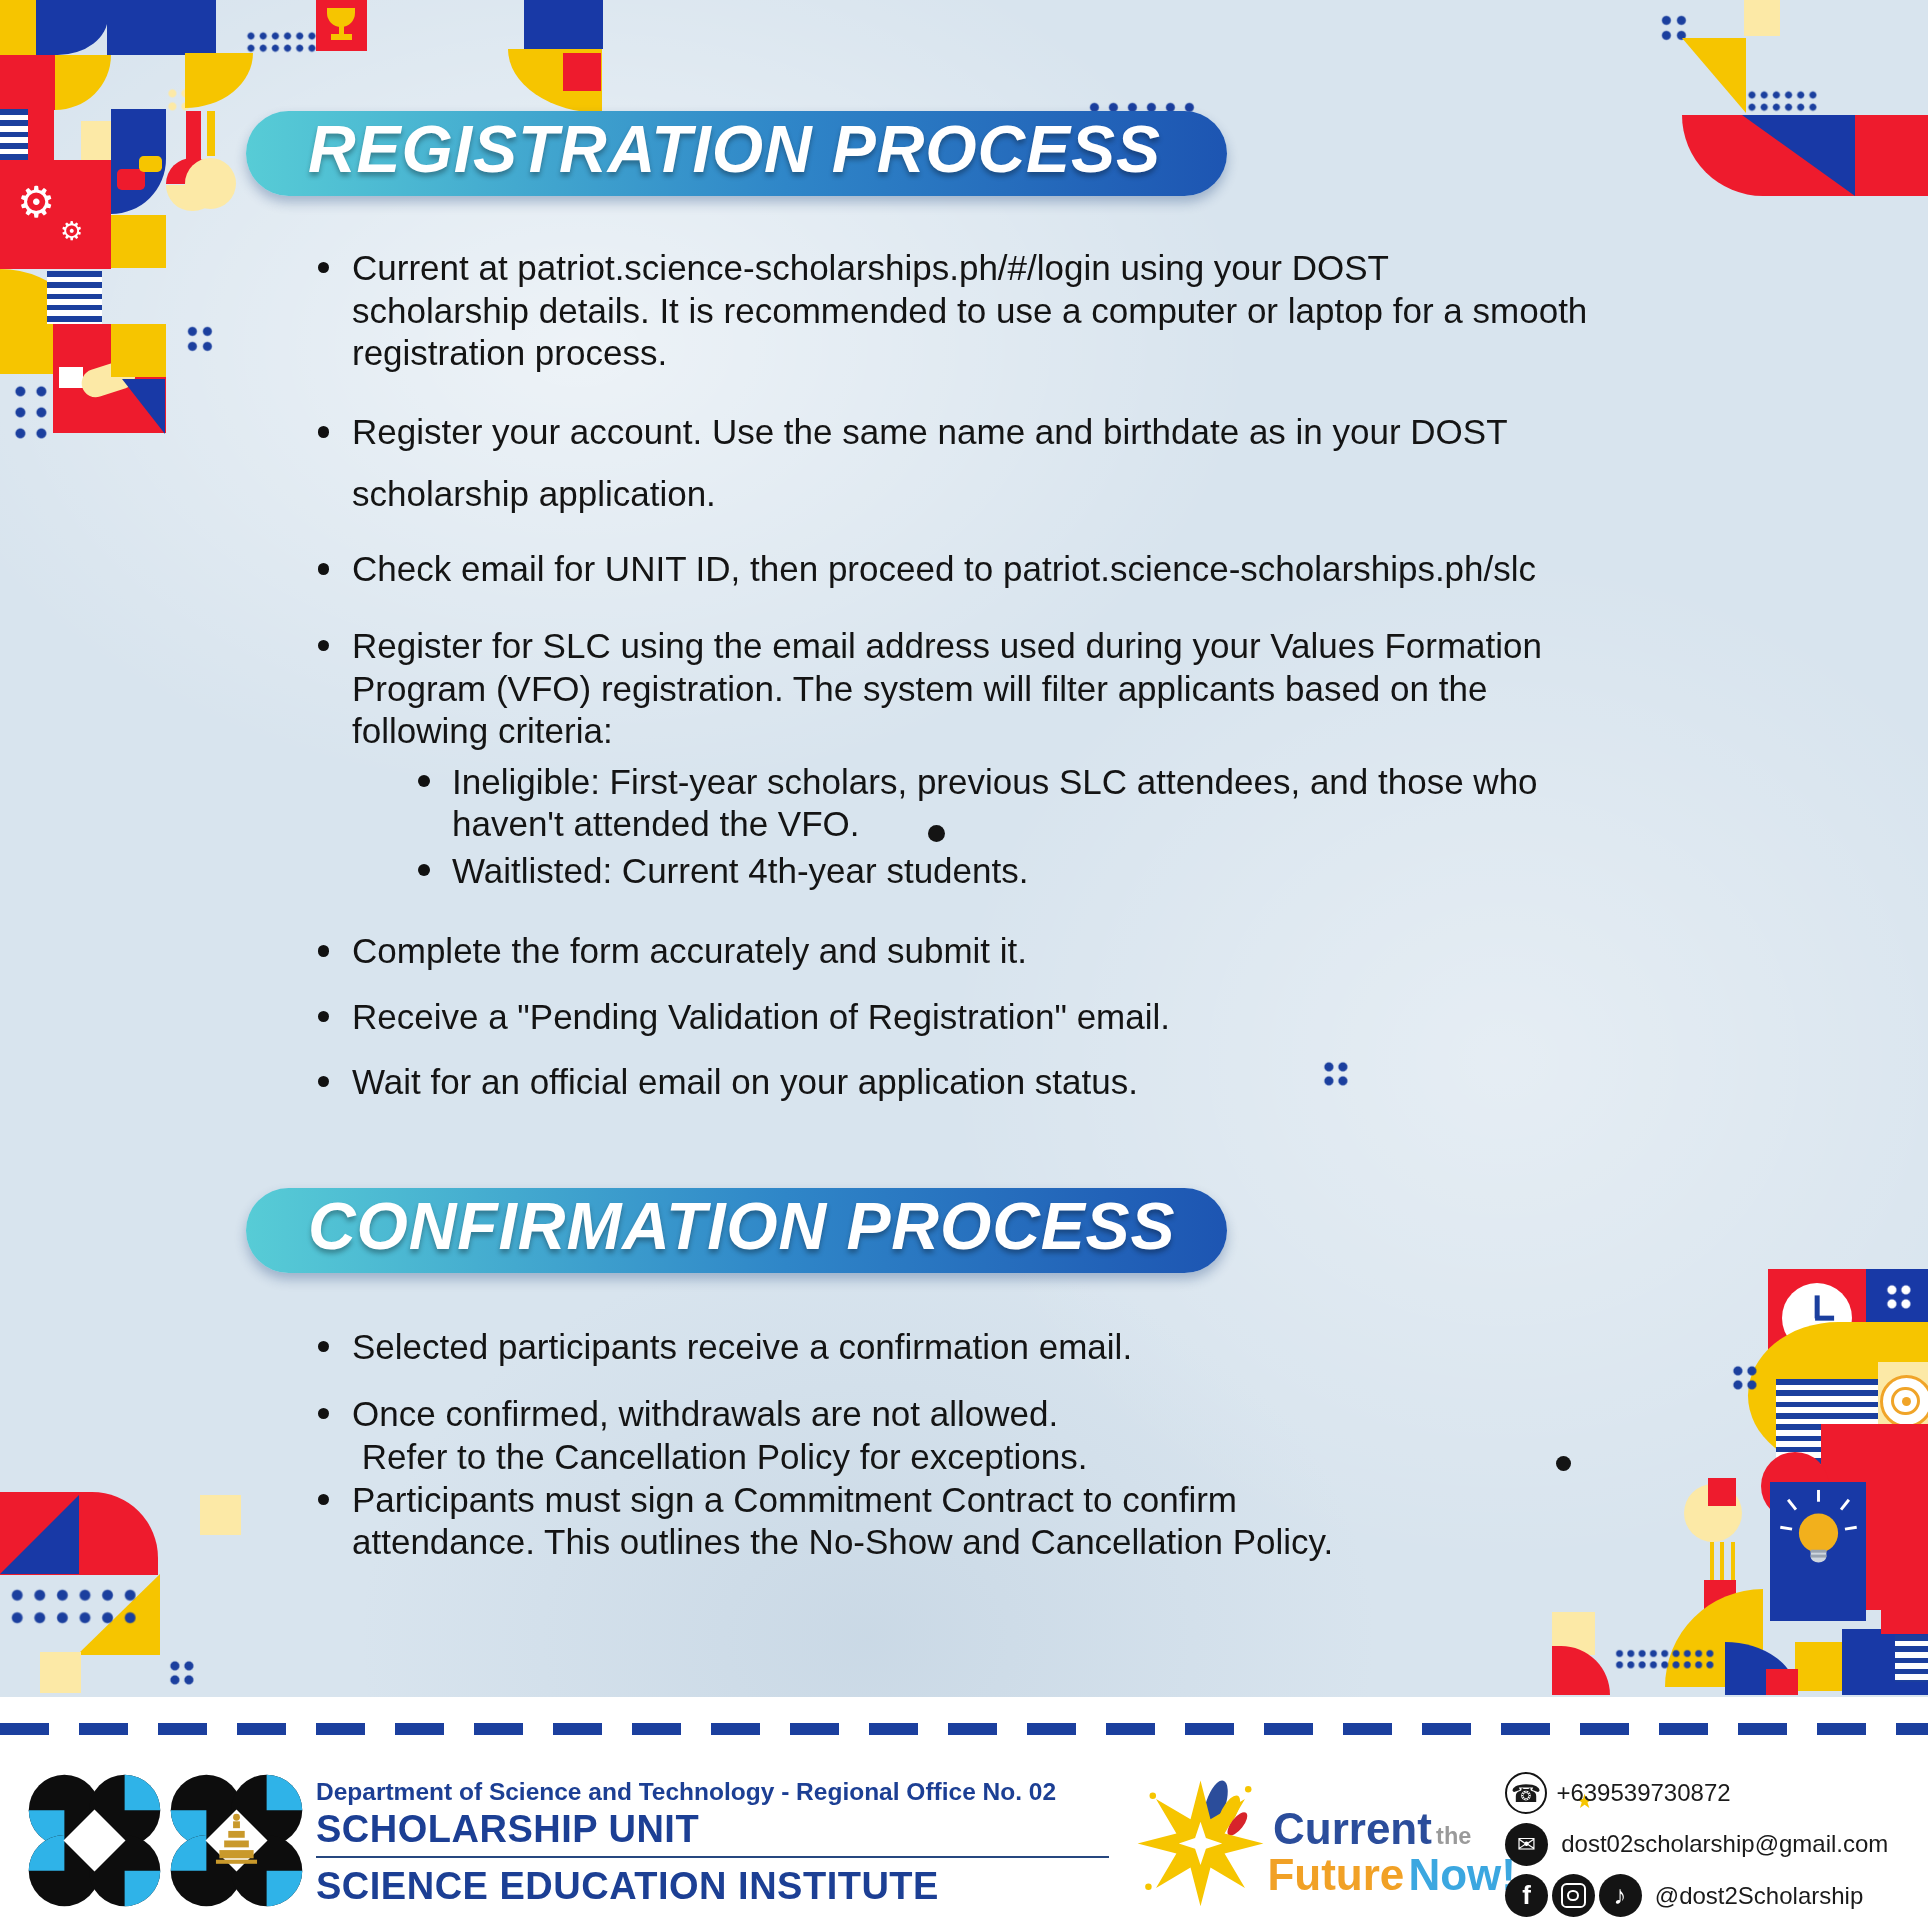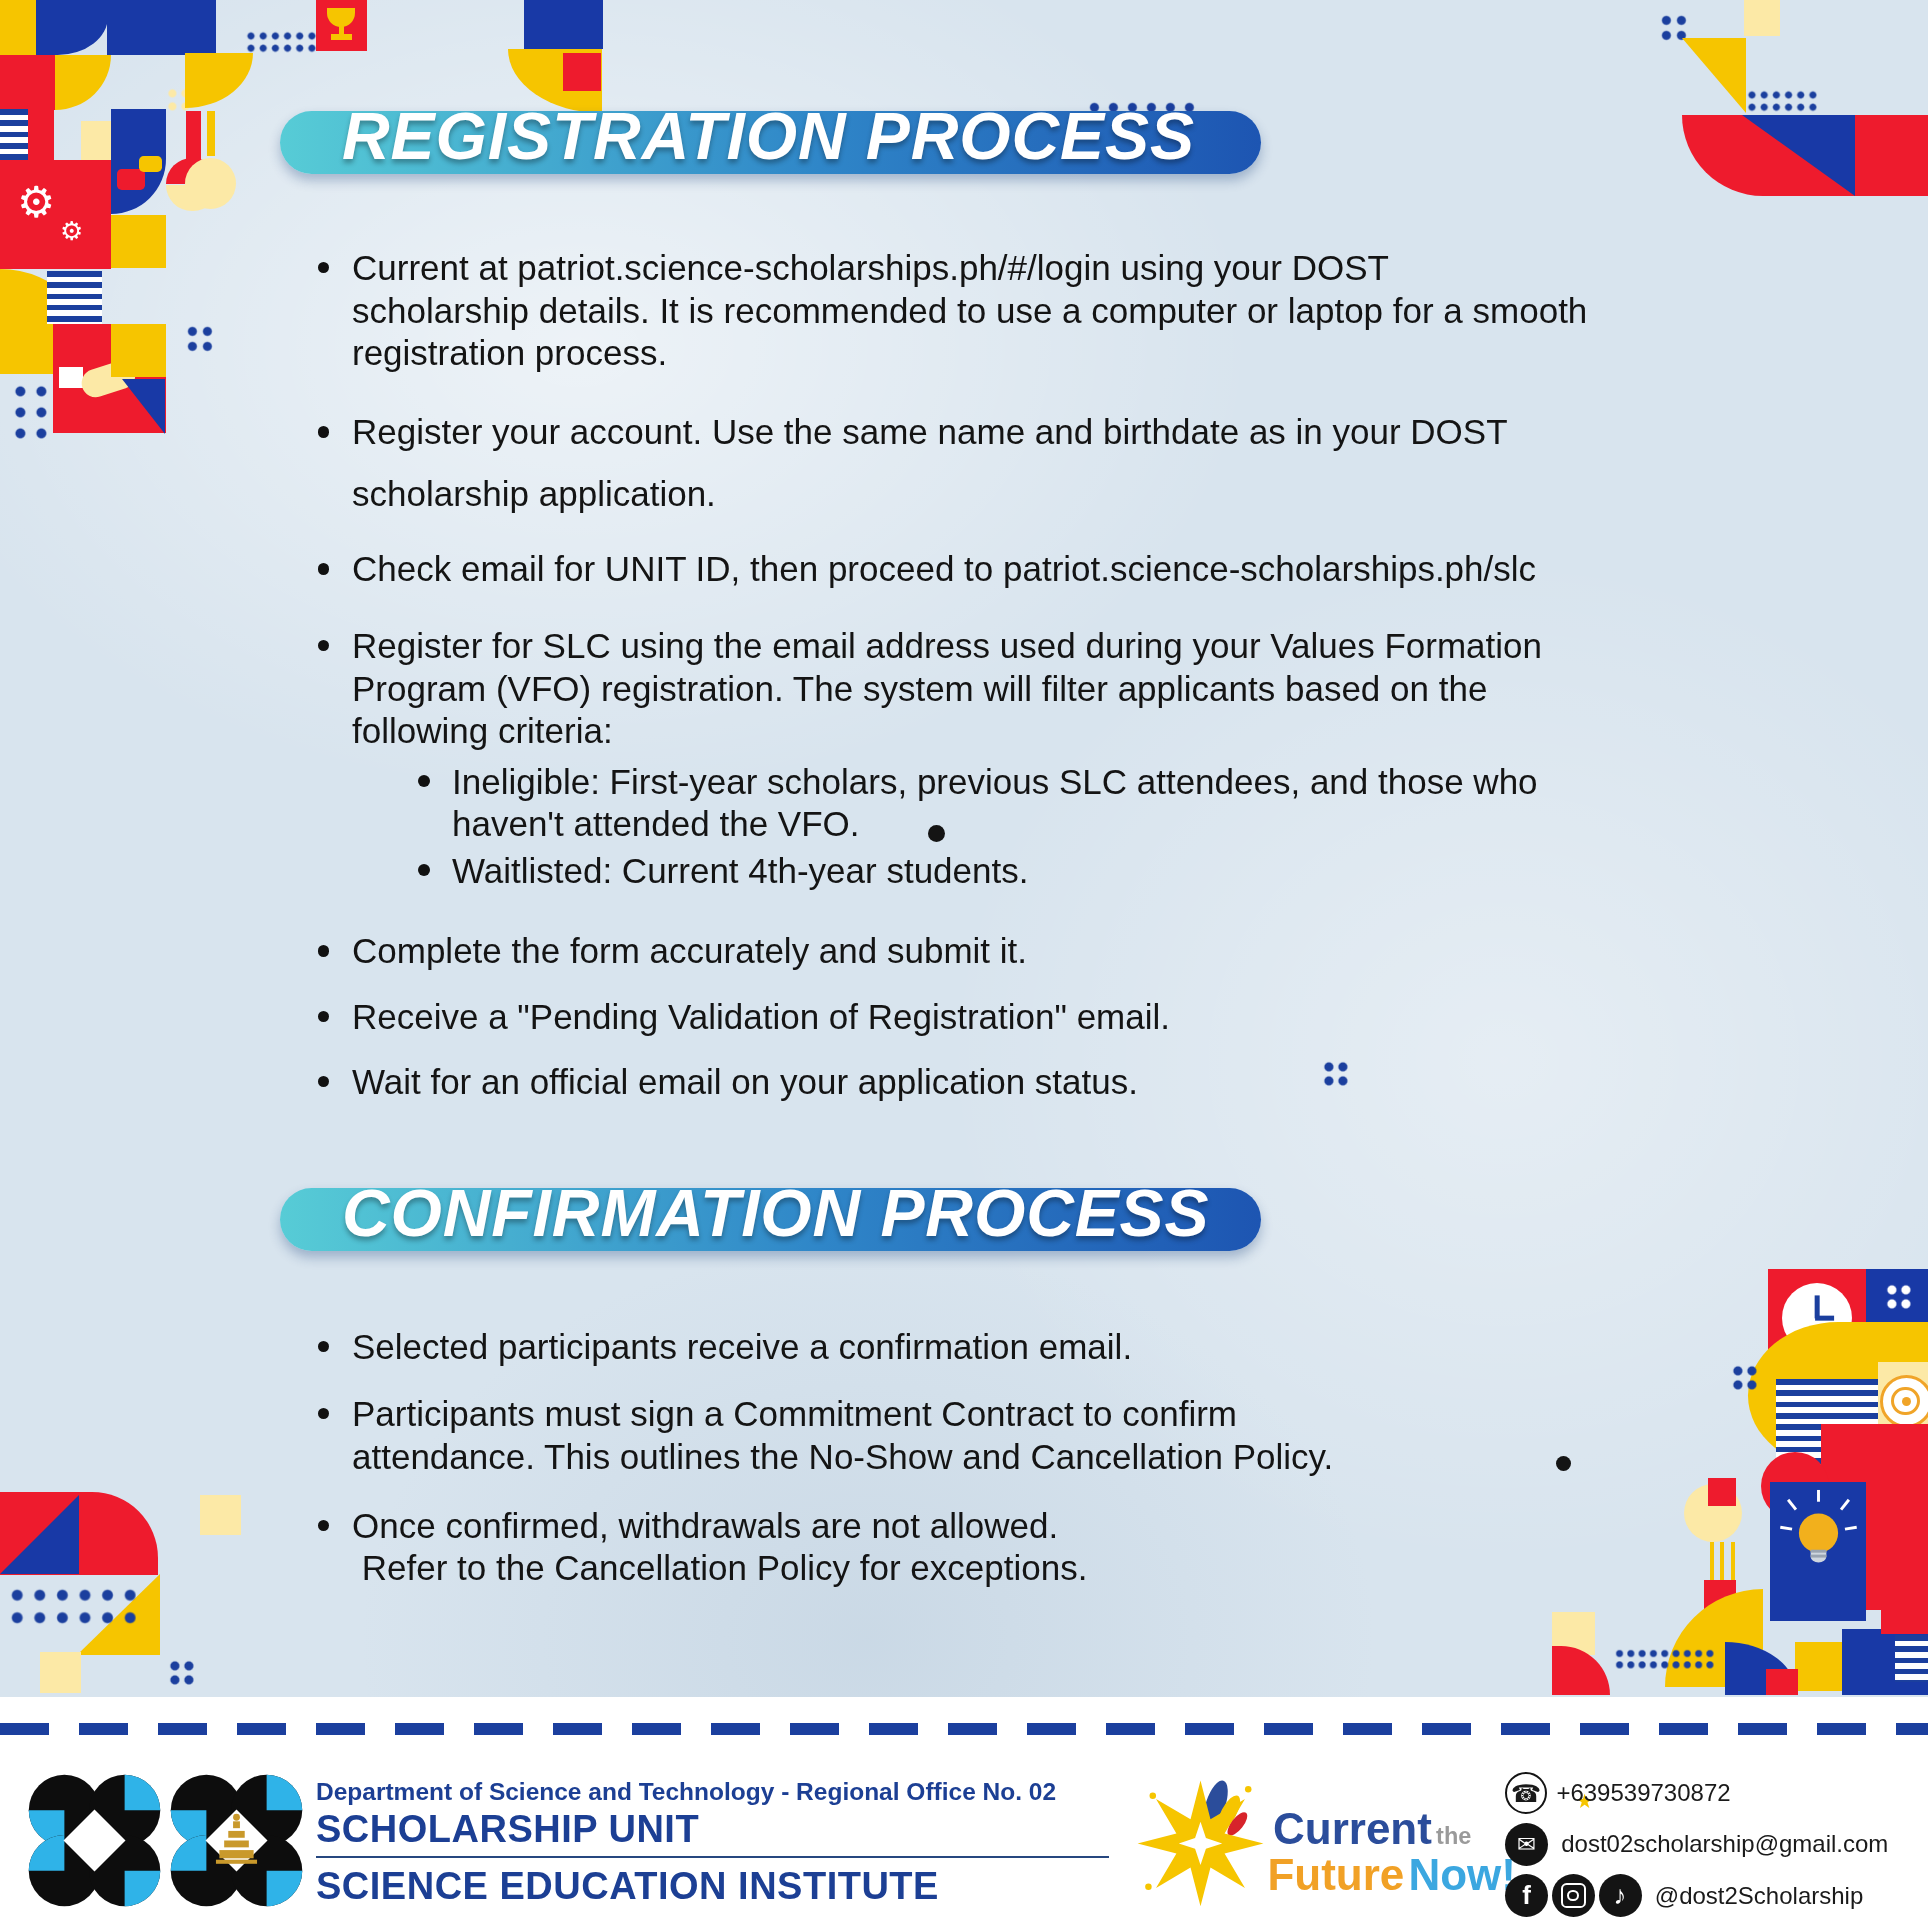--- a/index.html
+++ b/index.html
@@ -24,23 +24,23 @@
   .bub{position:absolute;border-radius:4.7px;}
   .clock{position:absolute;left:14px;top:14px;width:70px;height:70px;background:#fff;border-radius:50%;}
   .clock i{position:absolute;background:#1b3f9e;left:50%;top:50%;}
   .clock i.h1{width:4.7px;height:22.6px;transform:translate(-50%,-100%);}
   .clock i.h2{width:19px;height:4.7px;transform:translate(-1.9px,-50%);}
   .target{position:absolute;width:47px;height:47px;border:3.8px solid #f0a428;border-radius:50%;background:#fff;}
   .target::before{content:"";position:absolute;left:8.5px;top:8.5px;width:22.6px;height:22.6px;border:3.8px solid #f0a428;border-radius:50%;}
   .target::after{content:"";position:absolute;left:19px;top:19px;width:9.4px;height:9.4px;background:#f0a428;border-radius:50%;}
   .dotc{border-radius:50%;}
   
-  .banner{position:absolute;left:280px;width:981px;height:63px;border-radius:43px;
+  .banner{position:absolute;left:246px;width:981px;height:85px;border-radius:43px;
     background:linear-gradient(90deg,#57ccd6 0%,#2f86c8 55%,#1d55b2 100%);
-    box-shadow:0 6.6px 11.3px rgba(20,60,120,.30);display:flex;align-items:flex-end;z-index:5;}
+    box-shadow:0 6.6px 11.3px rgba(20,60,120,.30);display:flex;align-items:flex-start;z-index:5;}
   .banner span{padding-left:62px;color:#fff;font-weight:bold;font-style:italic;font-size:66px;
     letter-spacing:0.9px;text-shadow:0 3.8px 5.6px rgba(0,0,0,.30);white-space:nowrap;}
   
   ul.blist{list-style:none;margin:0;padding:0;position:absolute;left:311px;width:1563px;
     font-size:35px;line-height:1.22;color:#141414;z-index:4;}
   ul.blist li{position:relative;padding-left:41px;white-space:pre-wrap;}
   ul.blist li::before{content:"";position:absolute;left:6.6px;top:15px;width:11.3px;height:11.3px;border-radius:50%;background:#111;}
   ul.blist li.lv2{margin-left:100px;}
   ul.blist li.lv2::before{width:12.2px;height:12.2px;top:14px;}
   ul.blist li.loose{line-height:1.78;}
@@ -220,24 +220,24 @@
       <li class="lv1" style="margin-bottom: 22.6px;"><span>Receive a "</span><span class="bold">Pending Validation of Registration</span><span>" email.</span></li>
       <li class="lv1" style="margin-bottom: 0px;"><span>Wait for an official email on your application status.</span></li>
     </ul>
 
   <div class="banner" style="top:1188px">
     <span>CONFIRMATION PROCESS</span>
   </div>
 
   <ul class="blist" style="top:1326px">
       <li class="lv1" style="margin-bottom: 24.5px;"><span>Selected participants receive a confirmation email.</span></li>
+      <li class="lv1" style="margin-bottom: 0px;"><span>Once confirmed, </span><span class="bold">withdrawals are not allowed.</span><span>
+ Refer to the Cancellation Policy for exceptions.</span></li>
       <li class="lv1" style="margin-bottom: 26px;"><span>Participants must sign a Commitment Contract to confirm
 attendance. This outlines the </span><span class="bold">No-Show and Cancellation Policy.</span></li>
-      <li class="lv1" style="margin-bottom: 0px;"><span>Once confirmed, </span><span class="bold">withdrawals are not allowed.</span><span>
- Refer to the Cancellation Policy for exceptions.</span></li>
     </ul>
 
   <div class="fstrip"></div>
   <div class="dash"></div>
 
   <svg class="flogo" style="left:26px;top:1772px" width="137" height="137" viewBox="0 0 100 100">
     <circle cx="28" cy="28" r="26" fill="#0d0d0d"></circle>
       <path d="M28,28 L2,28 A26,26 0 0 0 28,54 Z" fill="#2fb3e8"></path>
     <circle cx="72" cy="28" r="26" fill="#0d0d0d"></circle>
       <path d="M72,28 L72,2 A26,26 0 0 1 98,28 Z" fill="#2fb3e8"></path>

